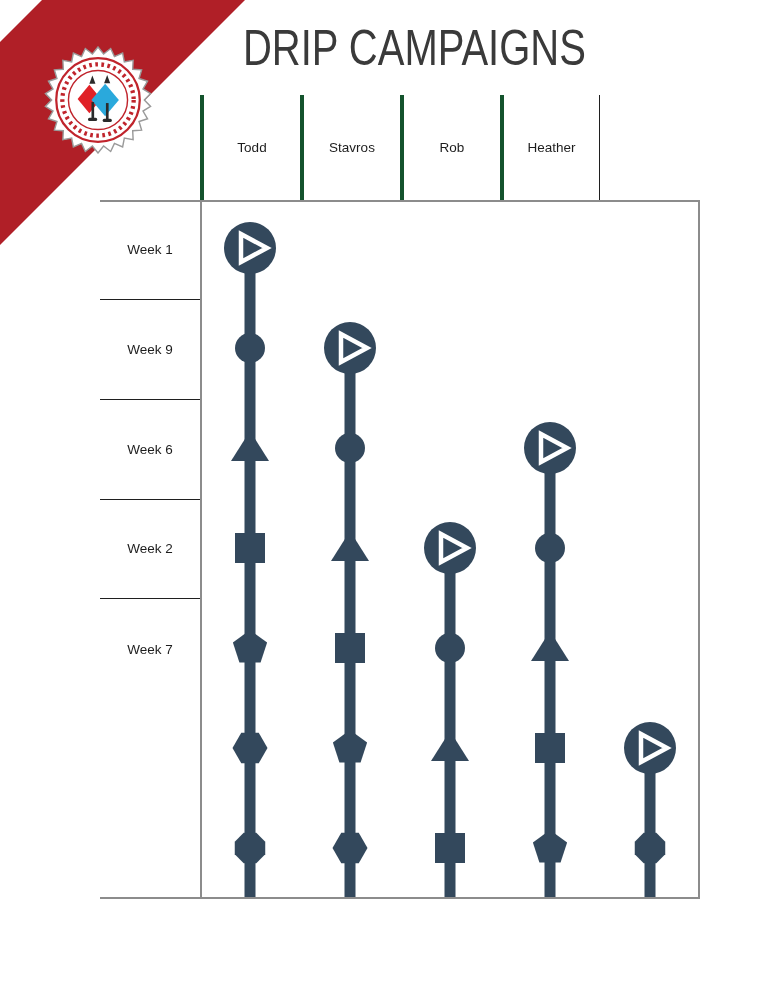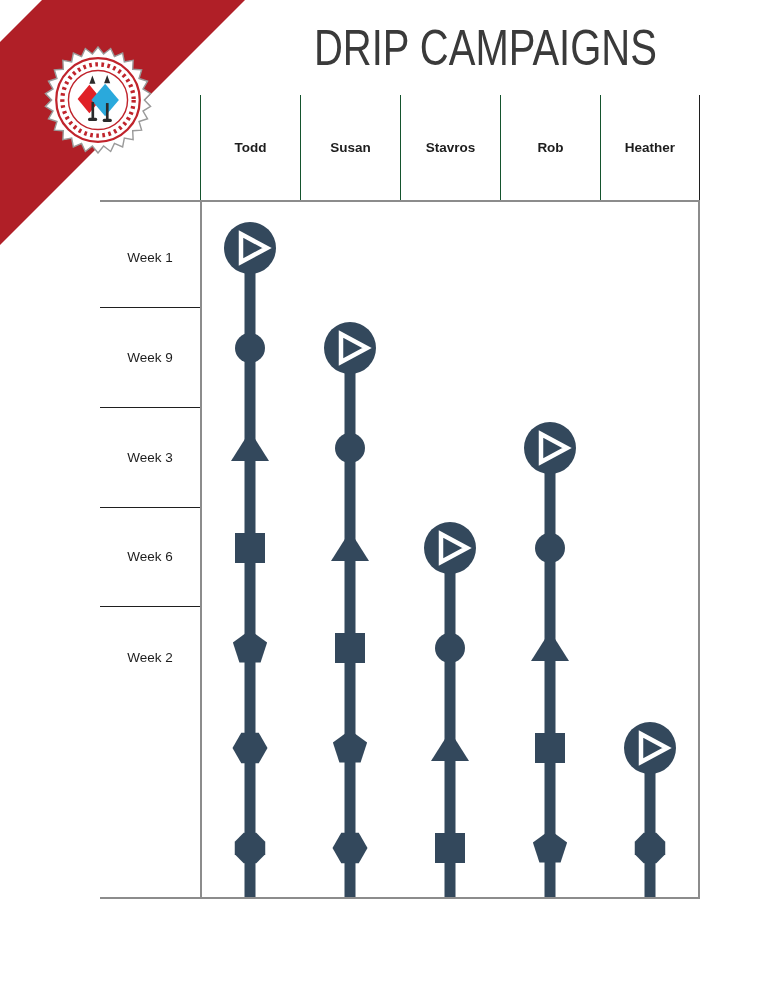--- a/index.html
+++ b/index.html
@@ -4,35 +4,35 @@
 <style>
   html,body{margin:0;padding:0;background:#ffffff;}
   .page{
     position:relative;width:770px;height:1000px;background:#ffffff;overflow:hidden;
     font-family:"Liberation Sans", sans-serif;
   }
   .ribbon-svg{position:absolute;left:0;top:0;z-index:1;}
   .badge{position:absolute;left:44px;top:46px;width:108px;height:108px;z-index:2;}
   .page-title{
     position:absolute;left:200px;top:22px;width:500px;z-index:3;
-    text-align:right;font-size:50px;line-height:1.05;font-weight:100;
+    text-align:left;font-size:50px;line-height:1.05;font-weight:100;
     color:#3a3a3a;white-space:nowrap;
   }
   .page-title .inner{display:inline-block;transform:scaleX(.80);transform-origin:center;letter-spacing:0px;}
   .col-headers{
     position:absolute;left:200px;top:95px;width:500px;height:105px;z-index:3;
     display:flex;
   }
   .col-header{
-    width:100px;height:100%;box-sizing:border-box;border-left:1px solid #14532d;
+    width:100px;height:100%;box-sizing:border-box;border-left:4px solid #14532d;
     display:flex;align-items:center;justify-content:center;
-    font-size:13.5px;color:#1d1d1d;font-weight:bold;
+    font-size:13.5px;color:#1d1d1d;
   }
   .col-header:last-child{border-right:1px solid #1f1f1f;}
-  .row-labels{position:absolute;left:100px;top:200px;width:100px;height:613px;z-index:3;margin-top:8px;}
+  .row-labels{position:absolute;left:100px;top:200px;width:100px;height:613px;z-index:3;}
   .row-label{
     height:99.85px;box-sizing:border-box;border-bottom:1px solid #1f1f1f;
     display:flex;align-items:center;justify-content:center;
     font-size:13.5px;color:#1d1d1d;
   }
   .row-label:last-child{border-bottom:none;}
   .chart-svg{position:absolute;left:0;top:0;z-index:4;}
 </style>
 </head>
 <body>
@@ -62,39 +62,36 @@
 
   <div class="page-title">
     <span class="inner">DRIP CAMPAIGNS</span>
   </div>
 
   <div class="col-headers" id="col-headers">
       <div class="col-header">
         <span>Todd</span>
       </div>
       <div class="col-header">
-        <span>Susan</span>
-      </div>
-      <div class="col-header">
         <span>Stavros</span>
       </div>
       <div class="col-header">
         <span>Rob</span>
       </div>
       <div class="col-header">
         <span>Heather</span>
       </div>
     </div>
 
   <div class="row-labels" id="row-labels">
       <div class="row-label">Week 1</div>
       <div class="row-label">Week 9</div>
-      <div class="row-label">Week 3</div>
       <div class="row-label">Week 6</div>
       <div class="row-label">Week 2</div>
+      <div class="row-label">Week 7</div>
     </div>
 
   <svg class="chart-svg" width="770" height="1000" viewBox="0 0 770 1000">
     <g id="timelines">
         <g>
           <line x1="250" y1="248" x2="250" y2="897" stroke="#33485c" stroke-width="11"></line>
           <circle cx="250" cy="248" r="26" fill="#33485c"></circle>
           <polygon points="241.00,234.00 241.00,262.00 267.00,248.00" fill="#33485c" stroke="#ffffff" stroke-width="4.5"></polygon>
           <circle cx="250" cy="348" r="15" fill="#33485c"></circle>
           <polygon points="250.00,431.00 231.00,461.00 269.00,461.00" fill="#33485c"></polygon>

